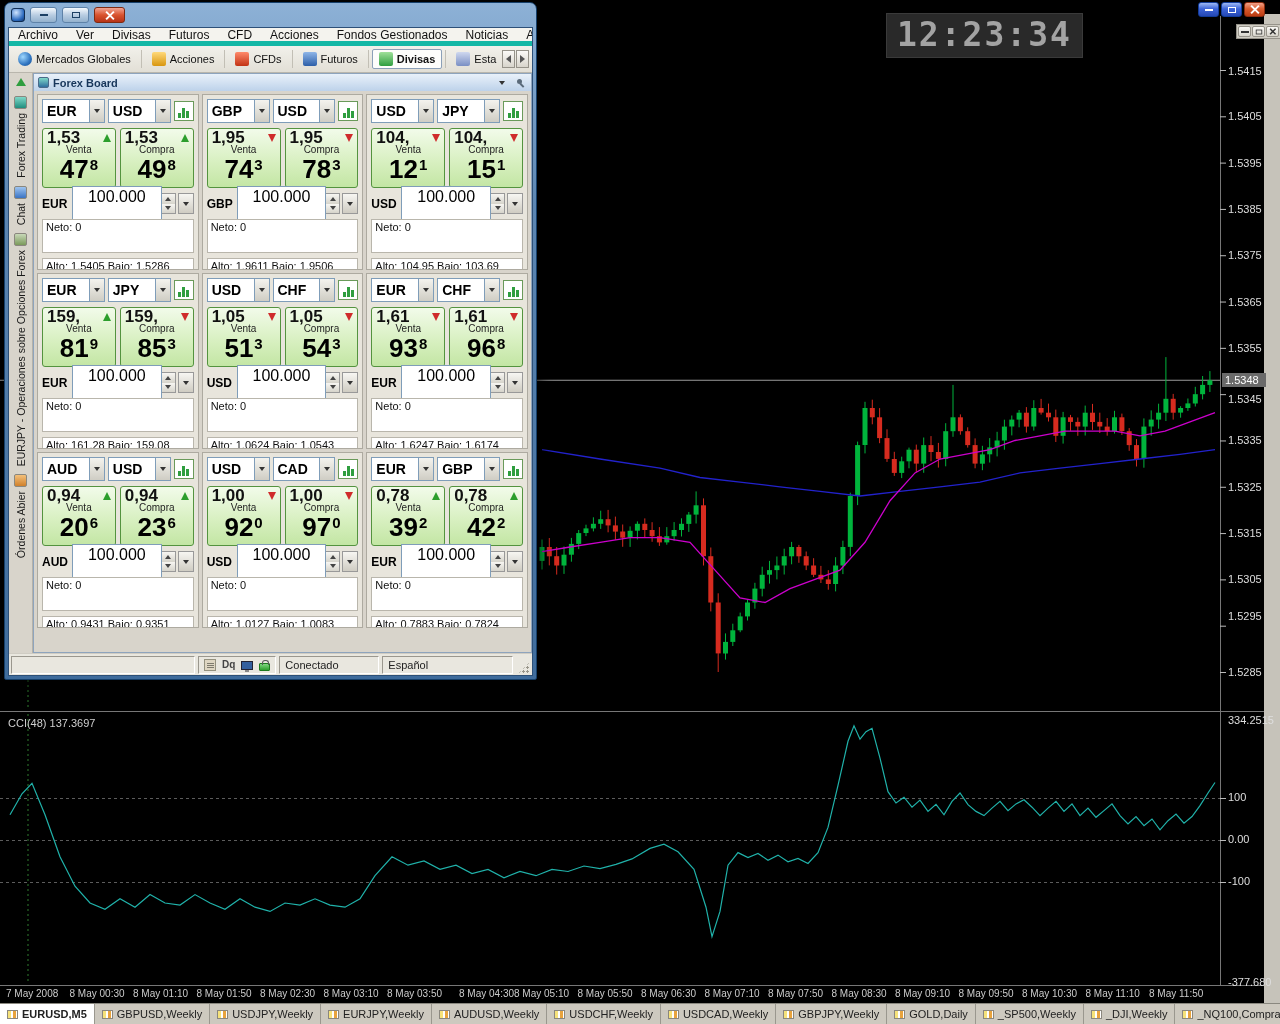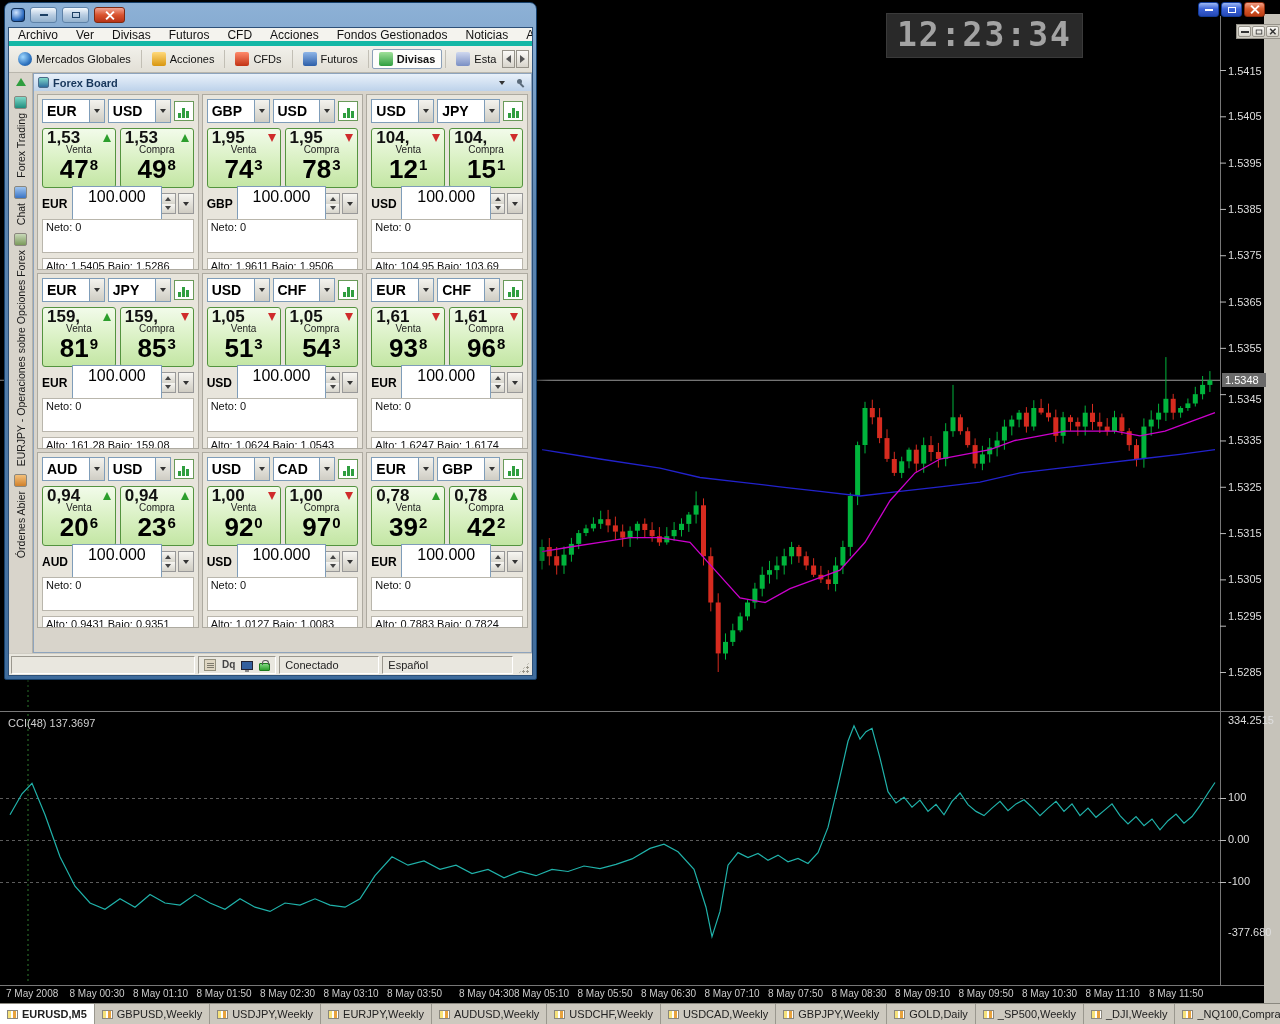--- a/index.html
+++ b/index.html
@@ -404,21 +404,21 @@
         <span class="pscale-label" style="top: 586px; margin-top: 24px;">1.5295</span>
         <span class="pscale-label" style="top: 666px;">1.5285</span>
       </div>
     <div class="cur-badge" style="top: 373.262px;">1.5348</div>
     <div class="cci-title">CCI(48) 137.3697</div>
     <div class="cciscale-wrap" id="cciScale">
         <span class="pscale-label" style="top: 714px;">334.2515</span>
         <span class="pscale-label" style="top: 791px;">100</span>
         <span class="pscale-label" style="top: 833px;">0.00</span>
         <span class="pscale-label" style="top: 875px;">-100</span>
-        <span class="pscale-label" style="top: 926px;">-377.680</span>
+        <span class="pscale-label" style="top: 976px;">-377.680</span>
       </div>
     <div class="time-axis" id="timeAxis">
         <span class="time-label" style="left: 6px;">7 May 2008</span>
         <span class="time-label" style="left: 69.5px;">8 May 00:30</span>
         <span class="time-label" style="left: 133px;">8 May 01:10</span>
         <span class="time-label" style="left: 196.5px;">8 May 01:50</span>
         <span class="time-label" style="left: 260px;">8 May 02:30</span>
         <span class="time-label" style="left: 323.5px;">8 May 03:10</span>
         <span class="time-label" style="left: 387px;">8 May 03:50</span>
         <span class="time-label" style="left: 459px;">8 May 04:30</span>

